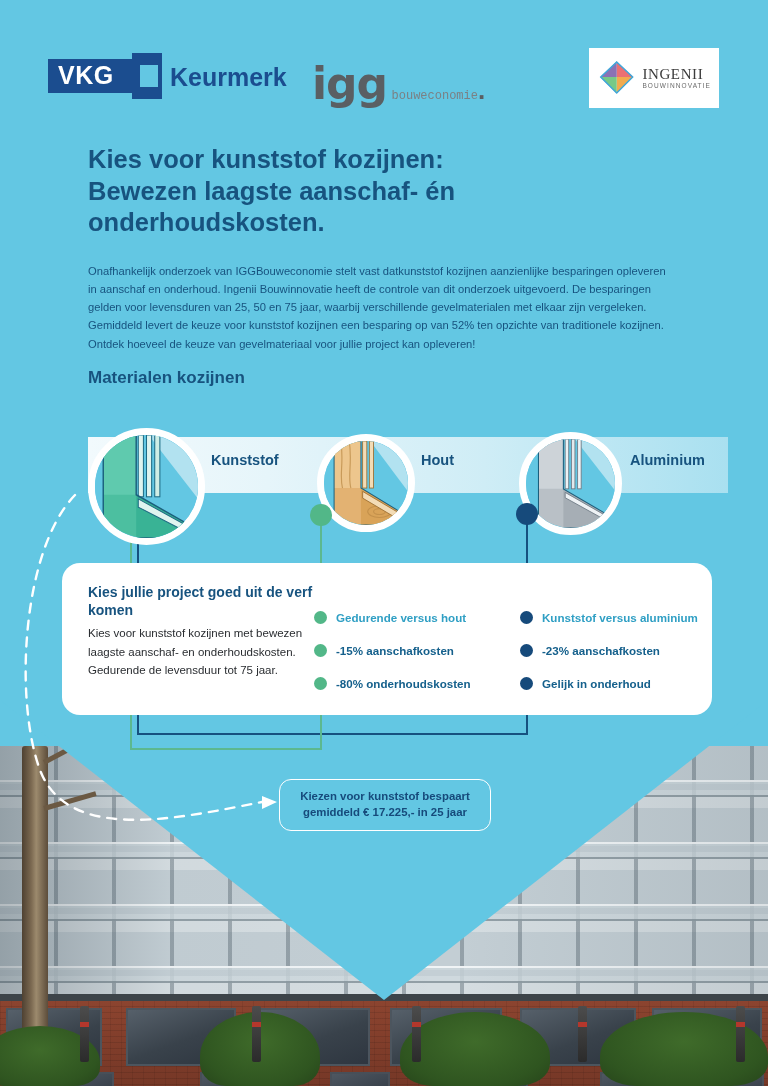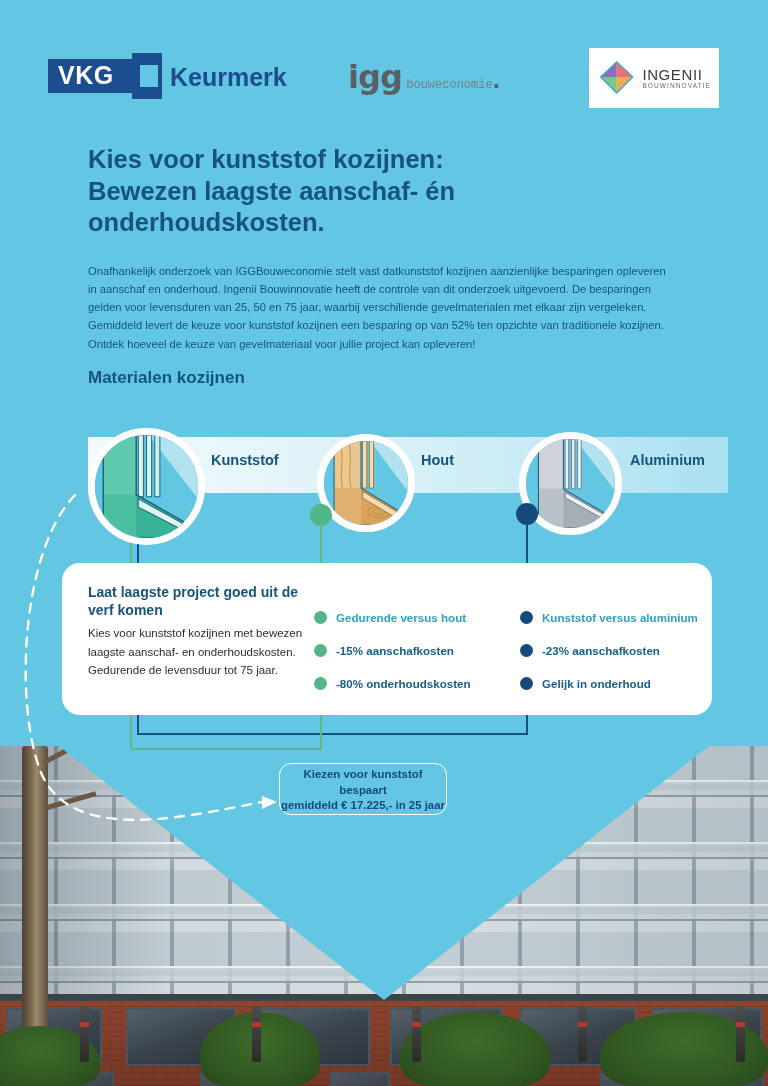--- a/index.html
+++ b/index.html
@@ -134,31 +134,31 @@
     color:#ffffff; font-weight:bold; font-size:25px; letter-spacing:.5px;
     font-family:"Liberation Sans", sans-serif;
   }
   .vkg-word {
     position:absolute; left:122px; top:10px;
     color:#1b4d8f; font-weight:bold; font-size:25px;
     font-family:"Liberation Sans", sans-serif;
   }
 
   .logo-igg { position:absolute; left:312px; top:58px; }
-  .igg-a { font-family:"DejaVu Sans", sans-serif; font-size:32px; font-weight:bold;
-           color:#5a5f63; letter-spacing:-1px;margin-left:36px; }
+  .igg-a { font-family:"DejaVu Sans", sans-serif; font-size:44px; font-weight:bold;
+           color:#5a5f63; letter-spacing:-1px; }
   .igg-b { font-family:Liberation Mono, monospace; font-size:12px; color:#7b8084; }
   .igg-dot { color:#5a5f63; font-size:26px; font-weight:bold; }
 
   .logo-ing {
     position:absolute; left:589px; top:48px; width:130px; height:60px;
     background:#ffffff; display:flex; align-items:center; gap:6px; padding:0 8px;
   }
   .ing-name {
-    font-family:Liberation Sans, sans-serif; font-size:15px; color:#3b3b3b;
+    font-family:Liberation Serif, serif; font-size:15px; color:#3b3b3b;
     letter-spacing:.6px; line-height:1.05;
   }
   .ing-sub {
     font-family:"Liberation Sans", sans-serif; font-size:6.5px; color:#6a6a6a;
     letter-spacing:1.1px;
   }
 
   
   .headline {
     position:absolute; left:88px; top:144px; width:530px;
@@ -254,23 +254,23 @@
     font-family:"Liberation Sans", sans-serif;
   }
   .item-green { color:#15608c; }
   .item-navy  { color:#15608c; }
 
   
   .dashed-svg { position:absolute; left:0; top:400px; width:768px; height:460px; }
 
   
   .callout {
-    position:absolute; left:279px; top:763px; width:168px; height:52px;
+    position:absolute; left:279px; top:779px; width:212px; height:52px;
     border:1.6px solid #ffffff; border-radius:12px;
-    display:flex; align-items:flex-end; justify-content:center; text-align:center;
+    display:flex; align-items:center; justify-content:center; text-align:center;
   }
   .callout span {
     color:#164a7b; font-weight:bold; font-size:11.4px; line-height:1.38;
     font-family:"Liberation Sans", sans-serif;
   }
 </style>
 </head>
 <body>
 
 <div class="poster">
@@ -364,21 +364,21 @@
   <div class="band"></div>
 
   <div class="vline up-green"></div>
   <div class="vline up-navy"></div>
   <div class="vline hl-green"></div>
   <div class="vline hl-navy"></div>
   <div class="vline vl-green"></div>
   <div class="vline vl-navy"></div>
 
   <div class="card"></div>
-  <div class="card-title">Laat laagste project goed uit de verf komen</div>
+  <div class="card-title">Kies jullie project goed uit de verf komen</div>
   <div class="card-text">Kies voor kunststof kozijnen met bewezen laagste aanschaf- en onderhoudskosten. Gedurende de levensduur tot 75 jaar.</div>
 
   <div class="mat-circle c-kunststof">
     <svg class="winicon" viewBox="0 0 100 100">
       <polygon points="0,0 100,0 100,100 0,100" fill="#63c7e3"></polygon>
       <polygon points="52,0 100,0 100,62" fill="#bfe6f2" opacity=".85"></polygon>
       <polygon points="8,0 40,0 40,58 100,92 100,100 8,100" fill="#4cbfa0"></polygon>
       <polygon points="8,0 40,0 40,58 8,58" fill="#5fcaae"></polygon>
       <polygon points="40,58 100,92 100,100 40,100" fill="#39b395"></polygon>
       <rect x="42" y="0" width="5" height="60" fill="#dff4ef" stroke="#1d6b84" stroke-width="1"></rect>

